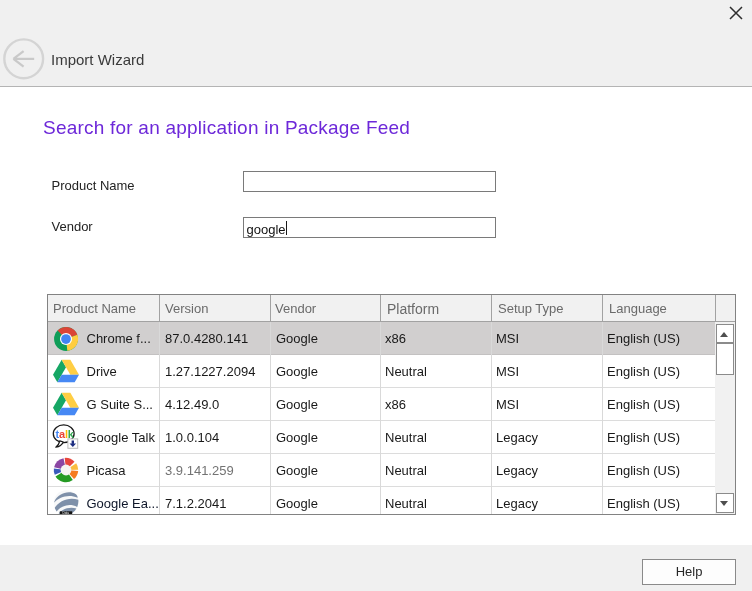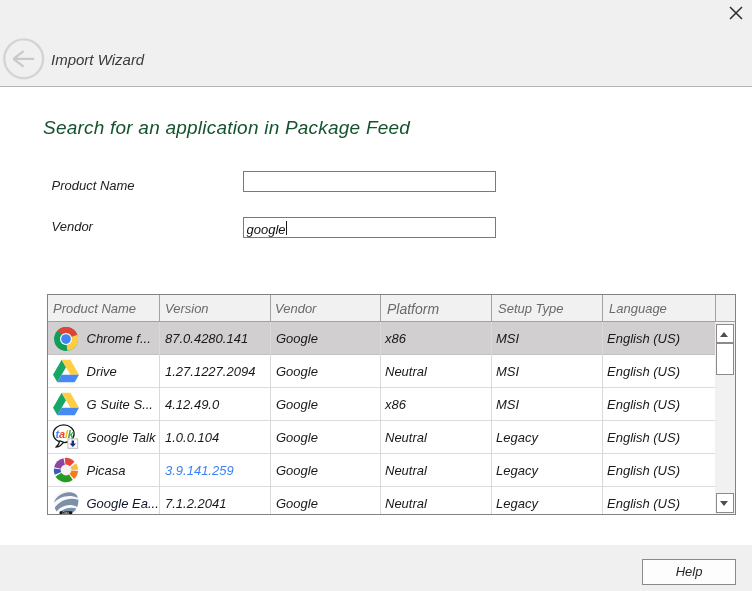--- a/index.html
+++ b/index.html
@@ -1,17 +1,17 @@
 <!DOCTYPE html>
 <html><head>
 <meta charset="utf-8">
 <style>
 * { margin:0; padding:0; box-sizing:border-box; }
 html,body { width:752px; height:591px; background:#fff; font-family:"Liberation Sans",sans-serif; overflow:hidden; }
-#stage { position:relative; width:752px; height:591px;font-style:italic; }
+#stage { position:relative; width:752px; height:591px; }
 .abs { position:absolute; }
 .t { position:absolute; line-height:1; white-space:pre; }
 .btn { position:absolute; background:#fdfdfd; border:1px solid #8a8a8a; font-size:13px; color:#262626; text-align:center; }
 </style>
 </head>
 <body>
 <div id="stage">
 
   <div class="abs" style="left:0;top:0;width:752px;height:87px;background:#f0f0f0;border-bottom:1px solid #b4b4b4;"></div>
 
@@ -19,21 +19,21 @@
     <circle cx="22.7" cy="22.8" r="19.4" fill="none" stroke="#d4d4d4" stroke-width="2.4"></circle>
     <path d="M12.5 22.9 H33.2 M12.4 22.9 L22.6 15.2 M12.4 22.9 L22.6 30.6" fill="none" stroke="#c9c9c9" stroke-width="2.3"></path>
   </svg>
 
   <div class="t" style="left:51px;top:51.8px;font-size:15px;color:#3a3a3a;">Import Wizard</div>
 
   <svg class="abs" style="left:728.5px;top:5.5px;" width="14" height="14" viewBox="0 0 14 14">
     <path d="M1 1 L13 13 M13 1 L1 13" stroke="#2d2d2d" stroke-width="1.5" fill="none"></path>
   </svg>
 
-  <div class="t" style="left:43px;top:118.1px;font-size:19px;letter-spacing:0.22px;color:#14532d;">Search for an application in Package Feed</div>
+  <div class="t" style="left:43px;top:118.1px;font-size:19px;letter-spacing:0.22px;color:#6d28d9;">Search for an application in Package Feed</div>
 
   <div class="t" style="left:51.5px;top:179px;font-size:13px;color:#232323;">Product Name</div>
   <div class="t" style="left:51.5px;top:219.8px;font-size:13px;color:#232323;">Vendor</div>
 
   <div class="abs" style="left:243px;top:171px;width:253px;height:21px;border:1px solid #7a7a7a;background:#fff;"></div>
   <div class="abs" style="left:243px;top:217px;width:253px;height:21px;border:1px solid #7a7a7a;background:#fff;"></div>
   <div class="t" style="left:246.5px;top:222.5px;font-size:13px;color:#111;">google</div>
   <div class="abs" style="left:285.8px;top:221px;width:1.2px;height:13.6px;background:#1a1a1a;"></div>
 
 
@@ -89,21 +89,21 @@
     <div class="t" style="left:559px;top:103px;font-size:13px;color:#191919;">English (US)</div>
 
     <div class="t" style="left:38.5px;top:136px;font-size:13px;color:#191919;">Google Talk</div>
     <div class="t" style="left:117px;top:136px;font-size:13px;color:#191919;">1.0.0.104</div>
     <div class="t" style="left:228px;top:136px;font-size:13px;color:#191919;">Google</div>
     <div class="t" style="left:337px;top:136px;font-size:13px;color:#191919;">Neutral</div>
     <div class="t" style="left:448px;top:136px;font-size:13px;color:#191919;">Legacy</div>
     <div class="t" style="left:559px;top:136px;font-size:13px;color:#191919;">English (US)</div>
 
     <div class="t" style="left:38.5px;top:169px;font-size:13px;color:#191919;">Picasa</div>
-    <div class="t" style="left:117px;top:169px;font-size:13px;color:#3b82f6;">3.9.141.259</div>
+    <div class="t" style="left:117px;top:169px;font-size:13px;color:#737373;">3.9.141.259</div>
     <div class="t" style="left:228px;top:169px;font-size:13px;color:#191919;">Google</div>
     <div class="t" style="left:337px;top:169px;font-size:13px;color:#191919;">Neutral</div>
     <div class="t" style="left:448px;top:169px;font-size:13px;color:#191919;">Legacy</div>
     <div class="t" style="left:559px;top:169px;font-size:13px;color:#191919;">English (US)</div>
 
     <div class="t" style="left:38.5px;top:202px;font-size:13px;color:#0f172a;">Google Ea...</div>
     <div class="t" style="left:117px;top:202px;font-size:13px;color:#191919;">7.1.2.2041</div>
     <div class="t" style="left:228px;top:202px;font-size:13px;color:#191919;">Google</div>
     <div class="t" style="left:337px;top:202px;font-size:13px;color:#191919;">Neutral</div>
     <div class="t" style="left:448px;top:202px;font-size:13px;color:#191919;">Legacy</div>

